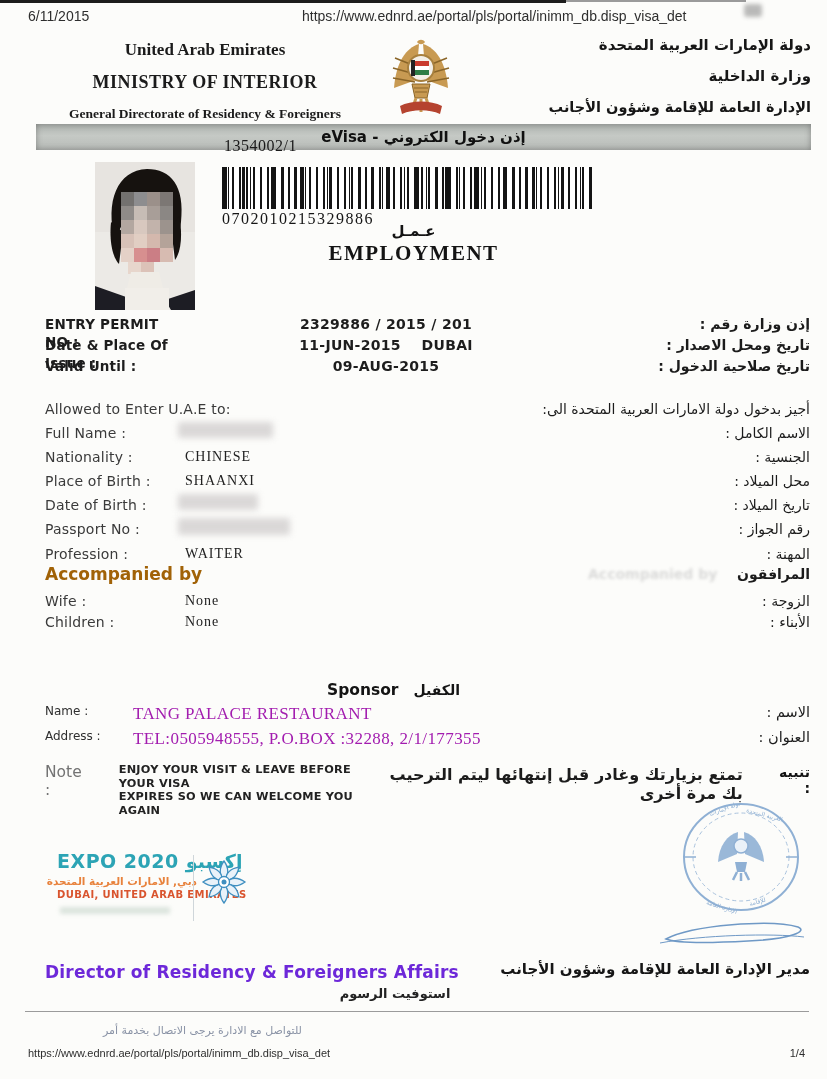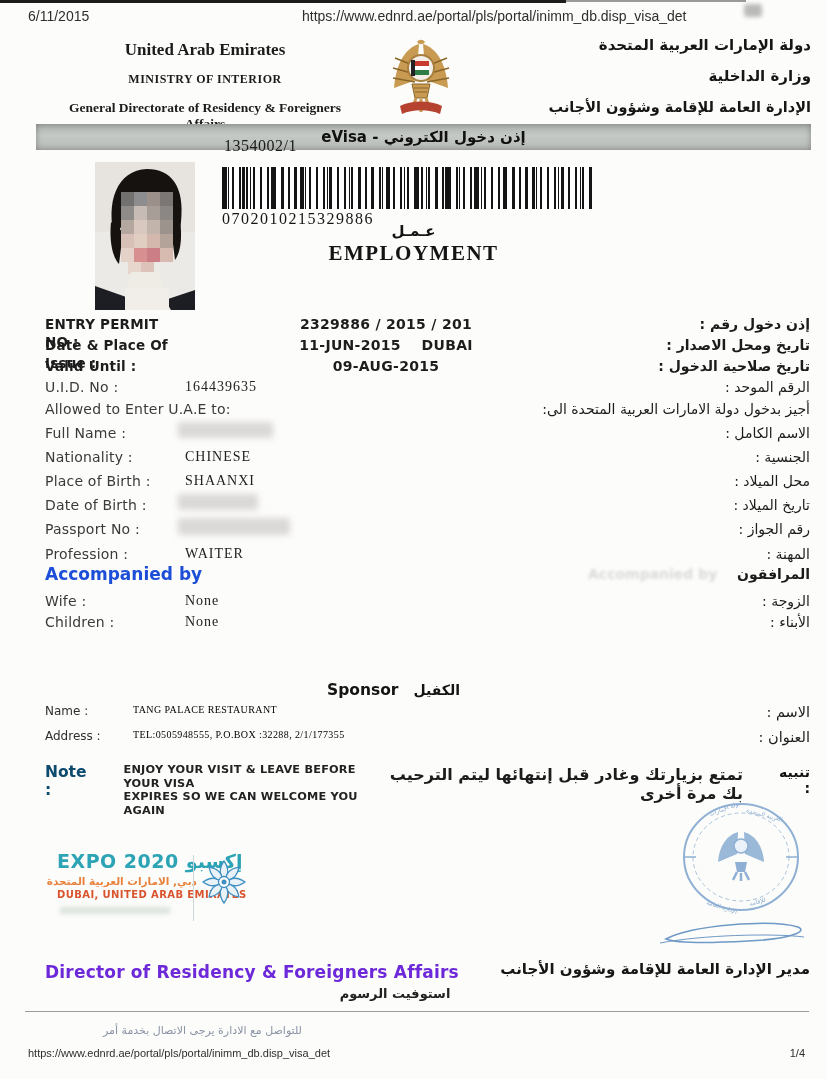--- a/index.html
+++ b/index.html
@@ -11,21 +11,21 @@
   .top-edge2 { position:absolute; top:0; left:566px; width:180px; height:2px; background:#9a9a9a; }
   .top-smudge { position:absolute; top:4px; left:744px; width:18px; height:13px; background:#6a6a6a; opacity:.45; filter:blur(2px); border-radius:3px; }
 
   .meta { position:absolute; top:8px; font-family:"Liberation Sans", sans-serif; font-size:14px; color:#2e2e2e; }
   .meta.date { left:28px; }
   .meta.url  { left:302px; }
 
   
   .hdr-en { position:absolute; top:40px; left:55px; width:300px; text-align:center; font-family:"Liberation Serif", serif; color:#1b1b1b; }
   .hdr-en .l1 { font-size:17px; font-weight:bold; margin-bottom:12px; }
-  .hdr-en .l2 { font-size:12px; font-weight:bold; margin-bottom:13px; letter-spacing:.5px; }
+  .hdr-en .l2 { font-size:18px; font-weight:bold; margin-bottom:13px; letter-spacing:.5px; }
   .hdr-en .l3 { font-size:13.5px; font-weight:bold; }
   .hdr-ar { position:absolute; top:36px; right:16px; width:295px; text-align:right; direction:rtl; color:#161616; }
   .hdr-ar .l1 { font-size:15px; font-weight:bold; margin-bottom:13px; }
   .hdr-ar .l2 { font-size:15px; font-weight:bold; margin-bottom:14px; }
   .hdr-ar .l3 { font-size:14.5px; font-weight:bold; }
 
   .emblem { position:absolute; top:36px; left:386px; }
 
   
   .evisa-bar { position:absolute; top:124px; left:36px; right:16px; height:26px;
@@ -52,37 +52,37 @@
   
   .frow { position:absolute; left:45px; right:17px; display:flex; align-items:flex-start; line-height:18px; }
   .flabel { width:133px; flex:none; font-size:14px; color:#3a3a3a; letter-spacing:.2px; }
   .flabel.b { font-size:13.5px; font-weight:bold; color:#1d1d1d; }
   .flabel.wide { width:auto; }
   .fvalue { font-family:"Liberation Serif", serif; font-size:14px; letter-spacing:1px; color:#222; padding-left:7px; }
   .fvalue.b { font-family:"DejaVu Sans", sans-serif; width:180px; margin-left:118px; padding-left:0; text-align:center; font-size:14px; font-weight:bold; color:#1d1d1d; letter-spacing:.3px; white-space:pre; }
   .farabic { margin-left:auto; direction:rtl; font-size:14px; color:#1b1b1b; }
   .farabic.b { font-weight:bold; }
 
-  .sec-title-en { font-size:17px; font-weight:bold; color:#1d4ed8; }
+  .sec-title-en { font-size:17px; font-weight:bold; color:#a16207; }
 
   
   .redact { position:absolute; background:#cfcccc; opacity:.75; filter:blur(3px); border-radius:2px; }
 
   
   .sponsor-title { position:absolute; top:680px; left:0; right:40px; text-align:center; }
   .sponsor-title .en { font-size:15.5px; font-weight:bold; color:#141414; }
   .sponsor-title .ar { direction:rtl; font-size:14px; font-weight:bold; color:#141414; margin-left:10px; }
   .srow { position:absolute; left:45px; right:17px; display:flex; align-items:flex-start; }
   .srow .slabel { width:88px; flex:none; font-size:12px; color:#2e2e2e; }
-  .srow .svalue { font-family:"Liberation Serif", serif; font-size:10px; letter-spacing:.4px; color:#000000; }
+  .srow .svalue { font-family:"Liberation Serif", serif; font-size:17px; letter-spacing:.4px; color:#a21caf; }
   .srow .farabic { font-size:14.5px; }
 
   
   .note-row { position:absolute; top:763px; left:45px; right:17px; display:flex; align-items:flex-start; }
-  .note-label { font-size:15.5px; font-weight:bold; color:#0c4a6e; margin-right:36px; }
+  .note-label { font-size:15.5px; font-weight:normal; color:#737373; margin-right:36px; }
   .note-text { width:312px; font-size:11.3px; font-weight:bold; color:#222; line-height:13.5px; letter-spacing:.2px; }
   .note-ar-text { margin-left:auto; direction:rtl; font-size:16px; font-weight:bold; color:#1c1c1c; margin-top:2px; }
   .note-ar-label { direction:rtl; font-size:14px; font-weight:bold; color:#131313; margin-left:34px; margin-top:1px; }
 
   
   .expo { position:absolute; top:850px; left:57px; width:140px; }
   .expo .l1 { font-size:19px; font-weight:bold; color:#2ca4b5; white-space:nowrap; letter-spacing:.5px; }
   .expo .l2 { direction:rtl; text-align:left; font-size:10.5px; font-weight:bold; color:#e8823c; margin-top:3px; white-space:nowrap; }
   .expo .l3 { font-size:10px; font-weight:bold; color:#d9542e; letter-spacing:.4px; margin-top:2px; white-space:nowrap; }
   .expo-smear { position:absolute; top:907px; left:60px; width:110px; height:7px; background:#9fb8a8; opacity:.35; filter:blur(2px); }
@@ -193,36 +193,31 @@
   <div class="serial">1354002/1</div>
   <div class="barcode"></div>
   <div class="barcode-num">0702010215329886</div>
 
   <div class="visa-type-ar">عـمـل</div>
   <div class="visa-type-en">EMPLOYMENT</div>
 
   <div class="frow" style="top:315px">
     <span class="flabel b">ENTRY PERMIT NO :</span>
     <span class="fvalue b">2329886 / 2015 / 201</span>
-    <span class="farabic b">إذن دخول رقم :</span>
+    <span class="farabic b">إذن وزارة رقم :</span>
   </div>
   <div class="frow" style="top:336px">
     <span class="flabel b">Date &amp; Place Of Issue :</span>
     <span class="fvalue b">11-JUN-2015    DUBAI</span>
     <span class="farabic b">تاريخ ومحل الاصدار :</span>
   </div>
   <div class="frow" style="top:357px">
     <span class="flabel b">Valid Until :</span>
     <span class="fvalue b">09-AUG-2015</span>
     <span class="farabic b">تاريخ صلاحية الدخول :</span>
-  </div>
-  <div class="frow" style="top:378px">
-    <span class="flabel">U.I.D. No :</span>
-    <span class="fvalue">164439635</span>
-    <span class="farabic">الرقم الموحد :</span>
   </div>
   <div class="frow" style="top:400px">
     <span class="flabel wide">Allowed to Enter U.A.E to:</span>
     <span class="farabic">أجيز بدخول دولة الامارات العربية المتحدة الى:</span>
   </div>
   <div class="frow" style="top:424px">
     <span class="flabel">Full Name :</span>
     <span class="fvalue"></span>
     <span class="farabic">الاسم الكامل :</span>
   </div>

